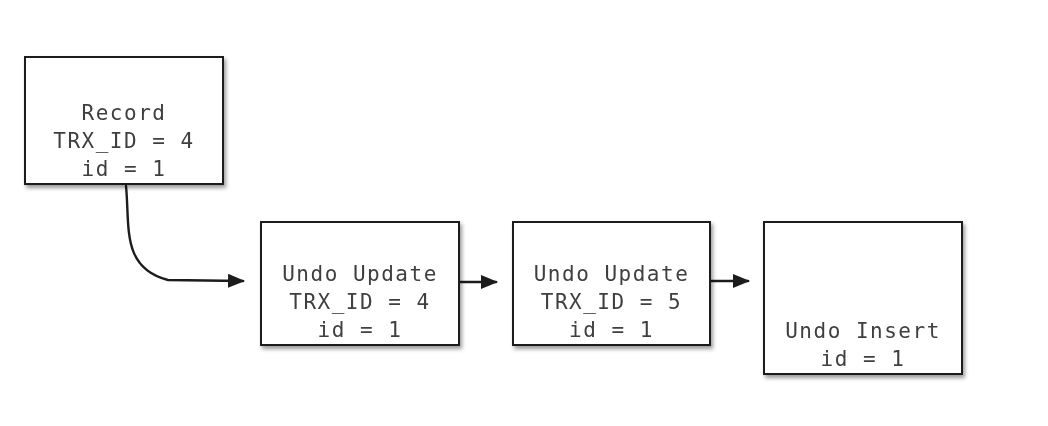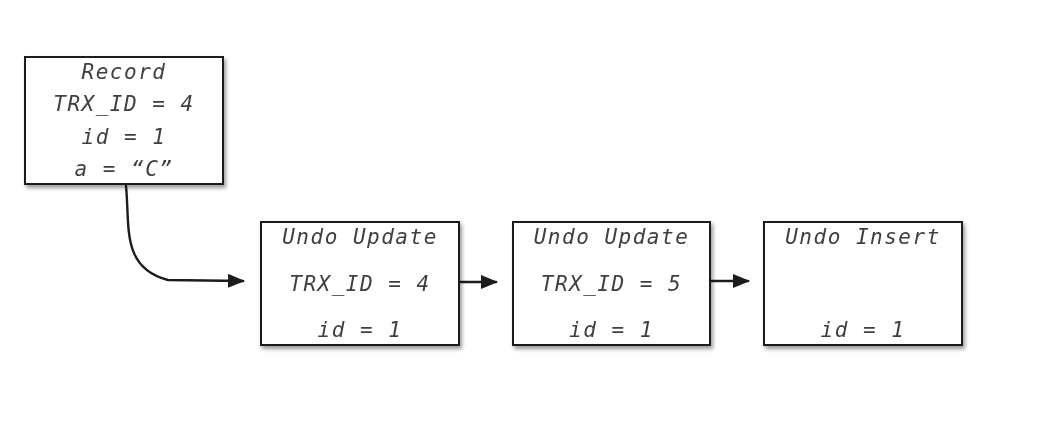--- a/index.html
+++ b/index.html
@@ -18,37 +18,36 @@
     background: #ffffff;
   }
   .node {
     position: absolute;
     box-sizing: border-box;
     background: #ffffff;
     border: 2.5px solid #1c1c1c;
     box-shadow: 2px 3px 4px rgba(0,0,0,0.40);
     display: flex;
     flex-direction: column;
-    justify-content: space-between;
+    justify-content: flex-end;
     align-items: center;
     z-index: 2;
-    font-style: italic;
   }
   .node .line {
     font-size: 21px;
     line-height: 28px;
     letter-spacing: 1.5px;
     color: #3f3f3f;
     white-space: pre;
     text-align: center;
   }
   #node-record      { left: 24px;  top: 56px;  width: 200px; height: 129px; }
   #node-undo-update-trx2 { left: 260px; top: 221px; width: 200px; height: 125px; }
   #node-undo-update-trx1 { left: 512px; top: 221px; width: 199px; height: 125px; }
-  #node-undo-insert { left: 763px; top: 221px; width: 200px; height: 125px; }
+  #node-undo-insert { left: 763px; top: 221px; width: 200px; height: 154px; }
   svg.edges {
     position: absolute;
     left: 0;
     top: 0;
     width: 1048px;
     height: 426px;
     z-index: 1;
   }
   svg.edges path.edge {
     fill: none;
@@ -70,21 +69,20 @@
     </defs>
     <path class="edge" d="M 126 186 C 130 226, 121 268, 168 280 L 243 281" marker-end="url(#arrowhead)"></path>
     <path class="edge" d="M 459 282 L 496 282" marker-end="url(#arrowhead)"></path>
     <path class="edge" d="M 710 281 L 748 281" marker-end="url(#arrowhead)"></path>
   </svg>
 
   <div class="node" id="node-record">
     <div class="line">Record</div>
     <div class="line">TRX_ID = 4</div>
     <div class="line">id = 1</div>
-    <div class="line">a = “C”</div>
   </div>
 
   <div class="node" id="node-undo-update-trx2">
     <div class="line">Undo Update</div>
     <div class="line">TRX_ID = 4</div>
     <div class="line">id = 1</div>
   </div>
 
   <div class="node" id="node-undo-update-trx1">
     <div class="line">Undo Update</div>

